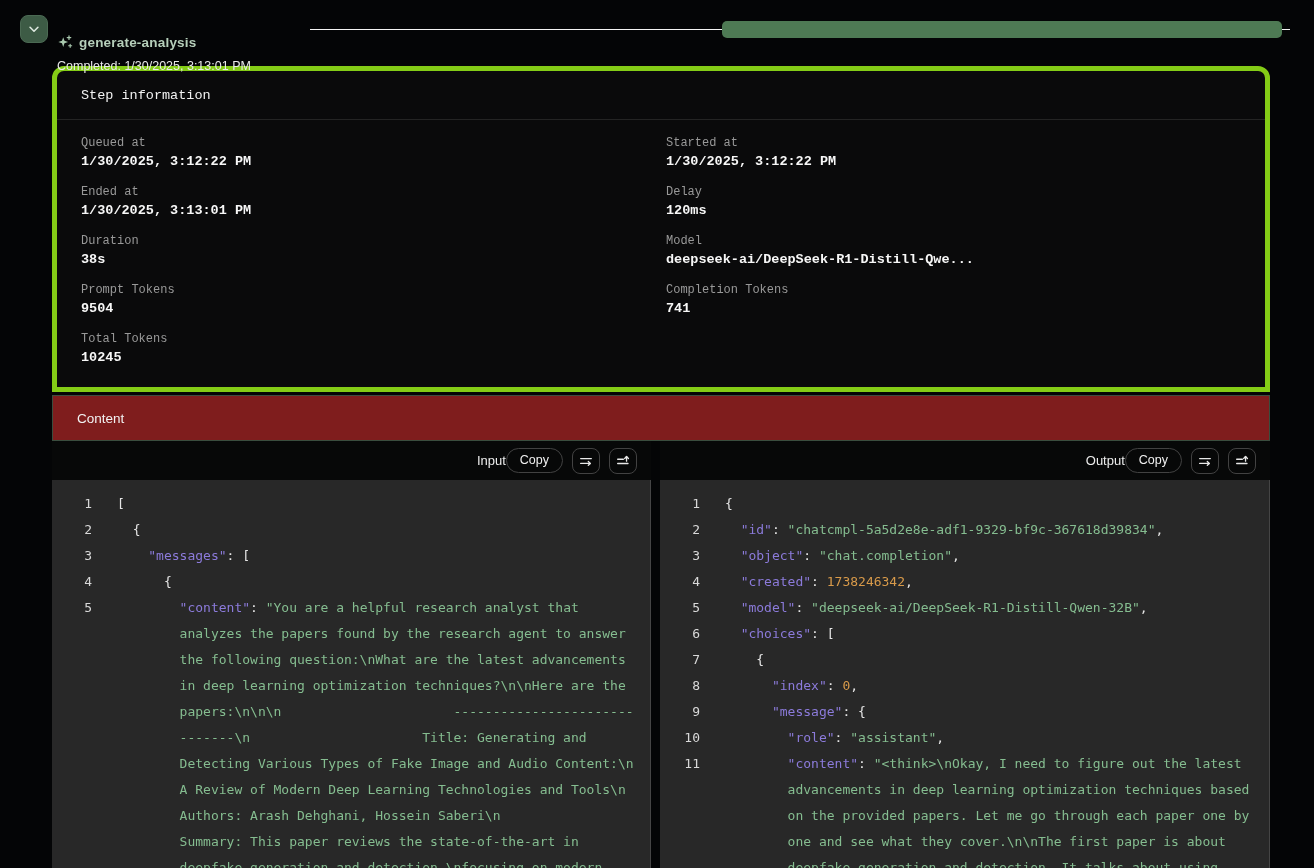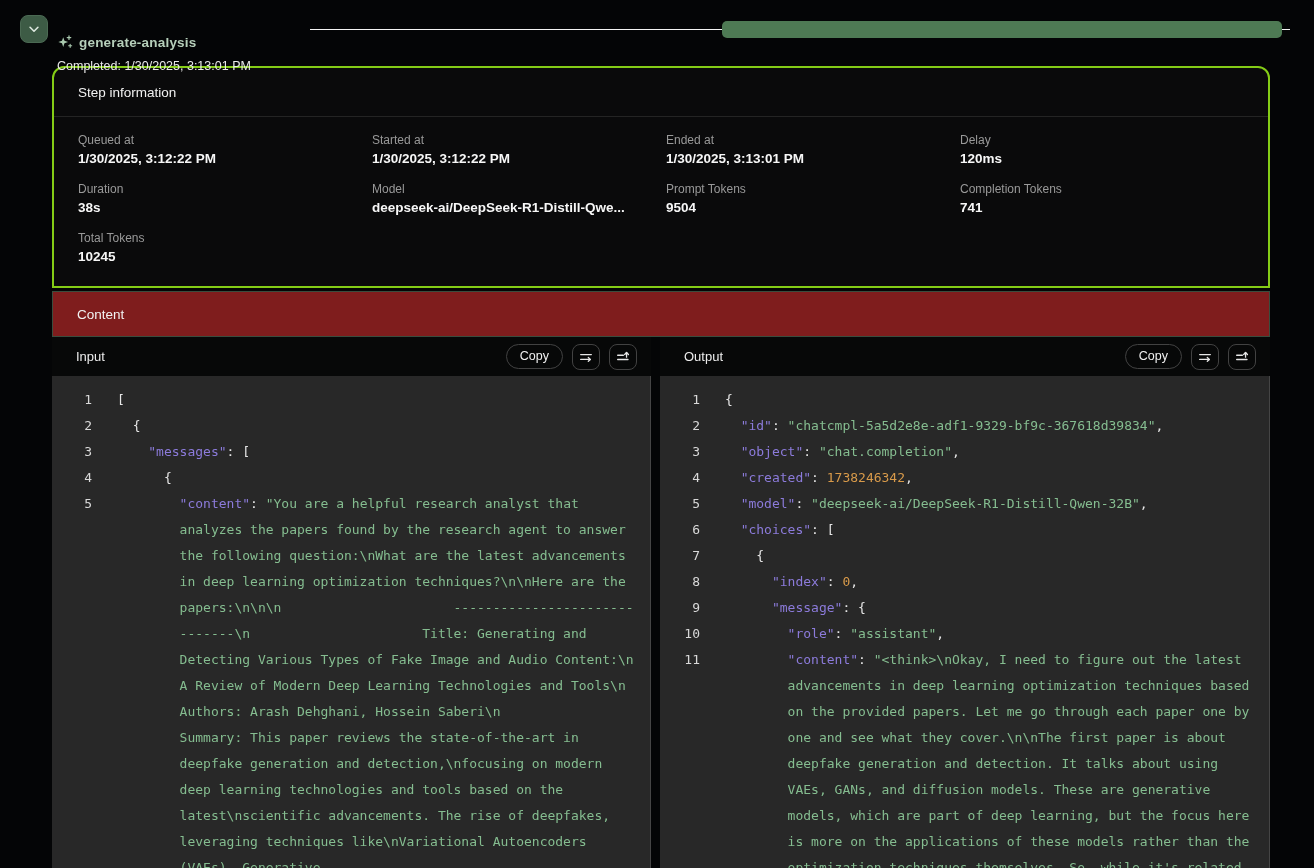--- a/index.html
+++ b/index.html
@@ -25,46 +25,46 @@
     position:absolute; left:310px; top:29px; width:980px; height:1px;
     background:#f4f4f4;
   }
   .timeline-bar {
     position:absolute; left:722px; top:21px; width:560px; height:17px;
     background:#4e7a54; border-radius:5px; cursor:pointer;
   }
   
   .main { margin:0 44px 0 52px; width:1218px; }
   .step-card {
-    background:#0a0a0b; border:2px solid #84cc16;
-    border-radius:12px 12px 0 0; overflow:hidden;
+    background:#0a0a0b; border:5px solid #84cc16;
+    border-radius:12px 12px 0 0; overflow:hidden;font-family:Liberation Mono, monospace;
   }
   .card-header {
     padding:17px 24px 16px; font-size:13.5px; font-weight:500; color:#f2f2f2;
     border-bottom:1px solid #242424;
   }
   .fields-grid {
-    display:grid; grid-template-columns:repeat(4,1fr);
+    display:grid; grid-template-columns:repeat(2,1fr);
     padding:16px 24px 22px; row-gap:16px; column-gap:10px;
   }
   .field-label { font-size:12px; color:#999999; margin-bottom:4px; }
   .field-value { font-size:13.5px; font-weight:600; color:#f7f7f7;
     white-space:nowrap; overflow:hidden; }
   
   .content-header {
     margin-top:3px; background:#7f1d1d; border:1px solid #3a4d3e;
     padding:15px 24px 14px; font-size:13.5px; font-weight:500; color:#f2f2f2;
   }
   .panels { display:flex; gap:9px; height:537px; overflow:hidden; }
   .panel { display:flex; flex-direction:column; }
   .panel-input  { width:599px; }
   .panel-output { width:610px; }
   .panel-header {
     height:39px; flex:none; display:flex; align-items:center;
-    justify-content:space-between; padding:0 14px 0 24px; background:#070808;
+    justify-content:flex-end; padding:0 14px 0 24px; background:#070808;
   }
   .panel-title { font-size:13px; font-weight:500; color:#ededed; }
   .panel-actions { display:flex; align-items:center; gap:9px; }
   .copy-btn {
     background:transparent; border:1px solid #424242; border-radius:999px;
     color:#f0f0f0; font-size:12.5px; font-family:"Liberation Sans",sans-serif;
     padding:4px 13px; line-height:1.2; cursor:pointer;
   }
   .icon-btn {
     width:28px; height:26px; background:transparent; border:1px solid #424242;

